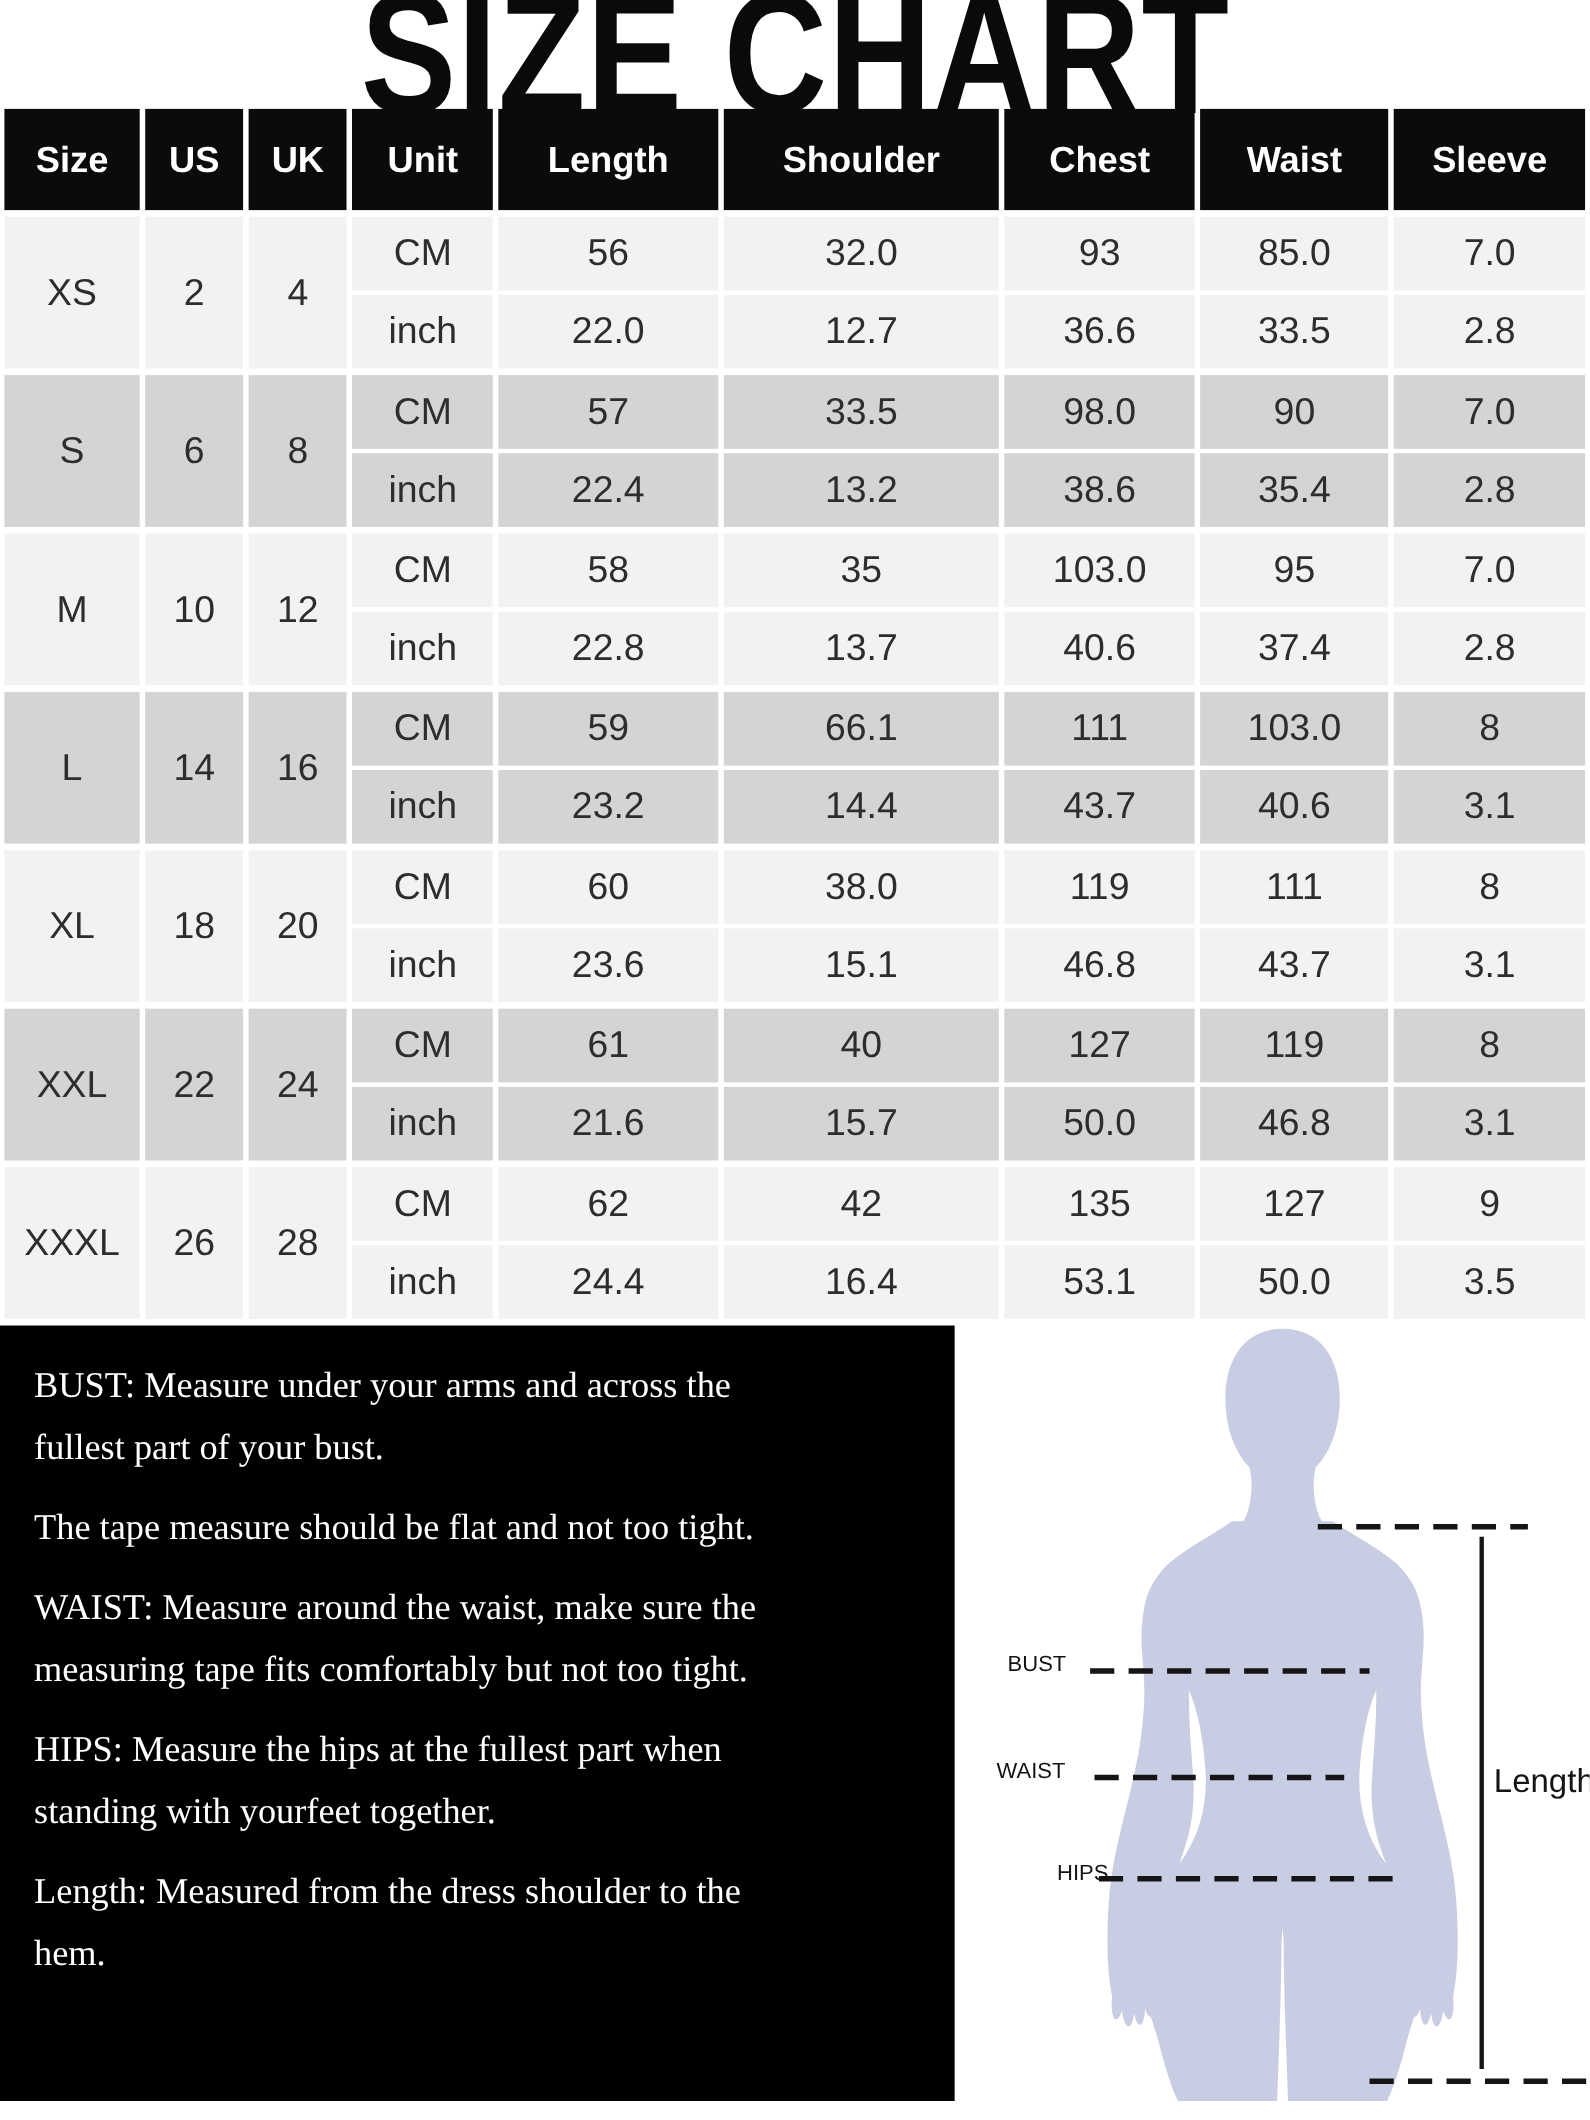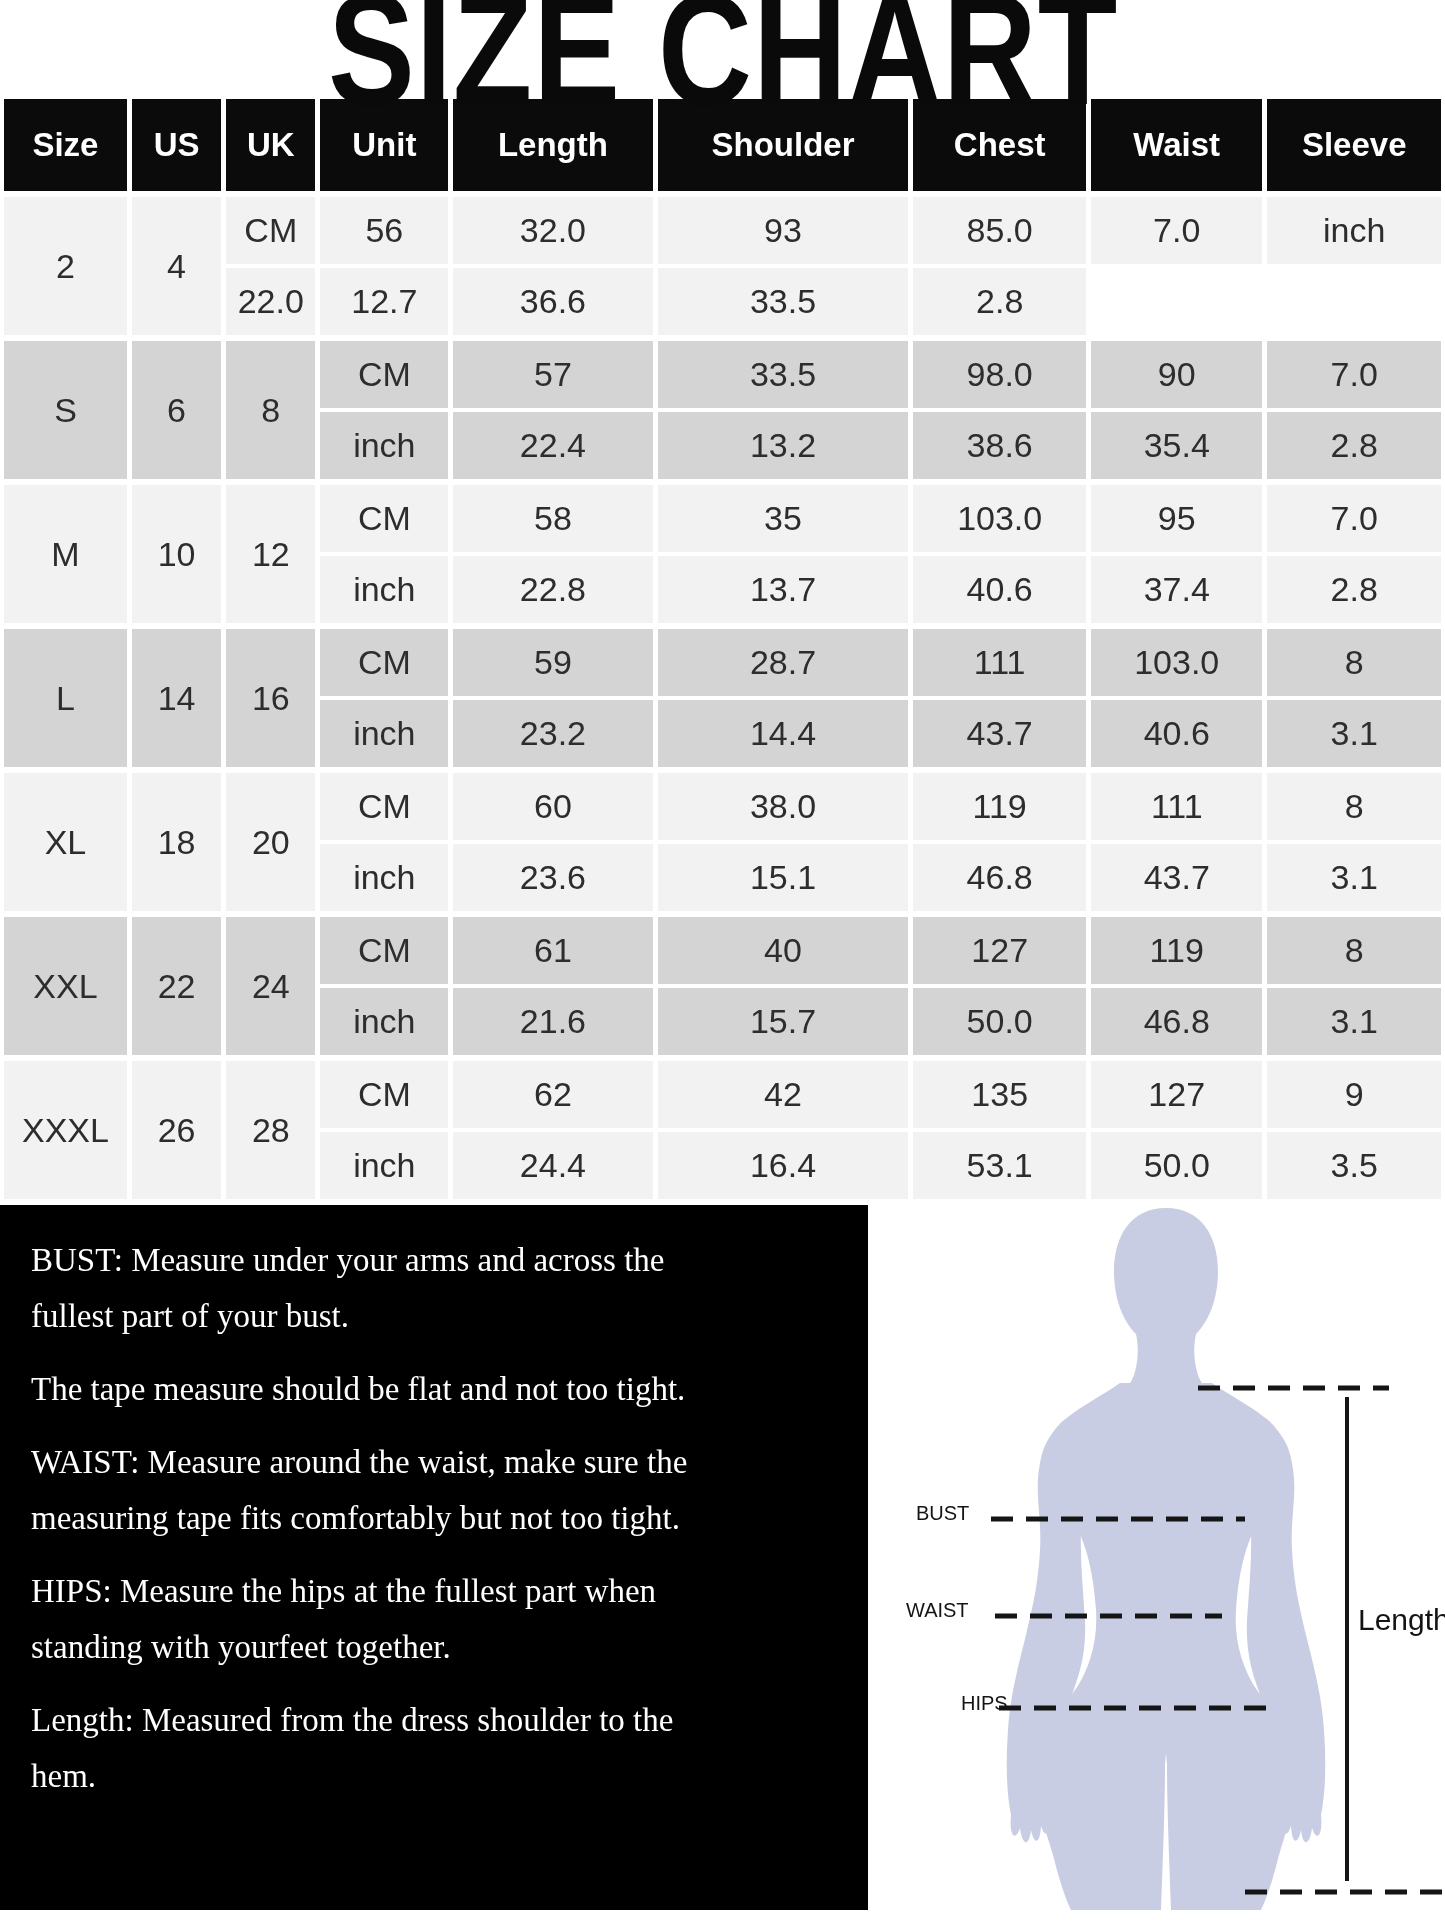--- a/index.html
+++ b/index.html
@@ -72,20 +72,21 @@
     <div class="hcell">UK</div>
     <div class="hcell">Unit</div>
     <div class="hcell">Length</div>
     <div class="hcell">Shoulder</div>
     <div class="hcell">Chest</div>
     <div class="hcell">Waist</div>
     <div class="hcell">Sleeve</div>
   </div>
 
   <div class="group light">
+    <div class="cell rs">XS</div>
     <div class="cell rs">2</div>
     <div class="cell rs">4</div>
     <div class="cell">CM</div>
     <div class="cell">56</div>
     <div class="cell">32.0</div>
     <div class="cell">93</div>
     <div class="cell">85.0</div>
     <div class="cell">7.0</div>
     <div class="cell">inch</div>
     <div class="cell">22.0</div>
@@ -130,21 +131,21 @@
     <div class="cell">37.4</div>
     <div class="cell">2.8</div>
   </div>
 
   <div class="group dark">
     <div class="cell rs">L</div>
     <div class="cell rs">14</div>
     <div class="cell rs">16</div>
     <div class="cell">CM</div>
     <div class="cell">59</div>
-    <div class="cell">28.7</div>
+    <div class="cell">66.1</div>
     <div class="cell">111</div>
     <div class="cell">103.0</div>
     <div class="cell">8</div>
     <div class="cell">inch</div>
     <div class="cell">23.2</div>
     <div class="cell">14.4</div>
     <div class="cell">43.7</div>
     <div class="cell">40.6</div>
     <div class="cell">3.1</div>
   </div>

